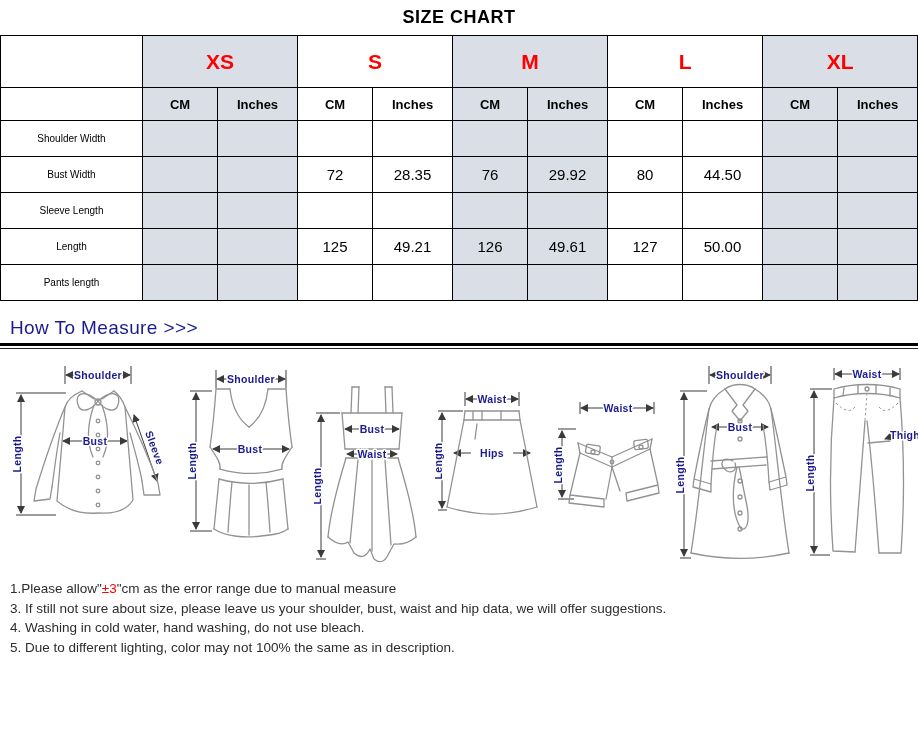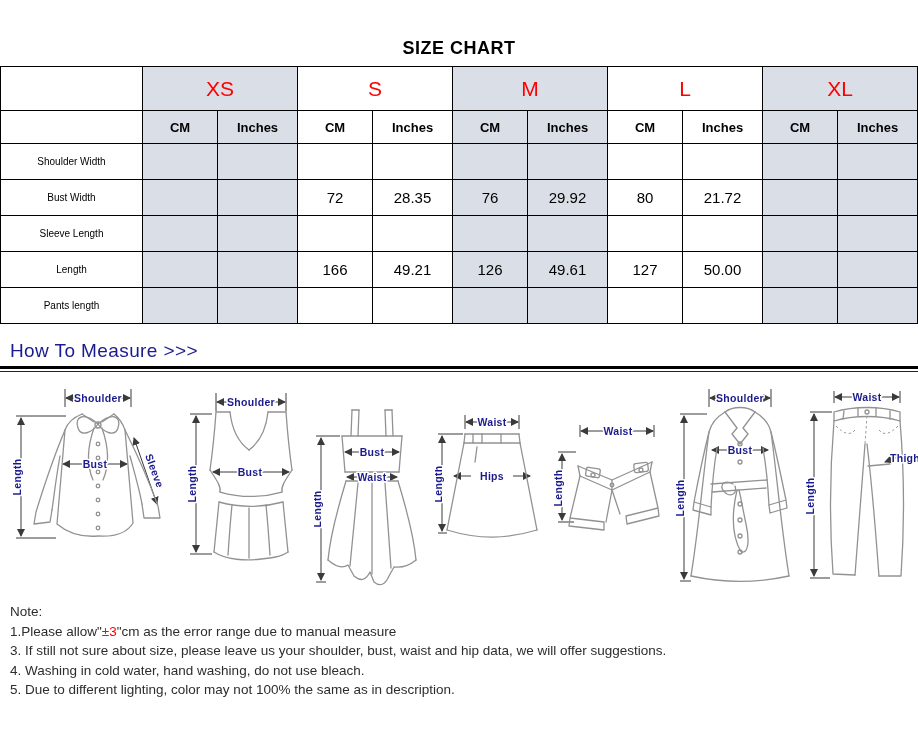--- a/index.html
+++ b/index.html
@@ -9,29 +9,29 @@
     --note-red:#ff0000;
   }
   *{box-sizing:border-box;}
   html,body{margin:0;padding:0;background:#fff;}
   body{
     width:918px;height:750px;overflow:hidden;
     font-family:"Liberation Sans",sans-serif;color:#000;
   }
   .page-title{
     text-align:center;font-weight:bold;font-size:18px;
-    padding:7px 0 7px 0;letter-spacing:.5px;margin-top:31px;
+    padding:7px 0 7px 0;letter-spacing:.5px;
   }
   table.size-table{border-collapse:collapse;width:918px;table-layout:fixed;}
   .size-table td,.size-table th{
     border:1px solid #000;text-align:center;vertical-align:middle;
     padding:0;overflow:hidden;white-space:nowrap;
   }
   .size-table .shade{background:var(--shade);}
-  .size-th{height:44px;font-size:21px;font-weight:normal;color:var(--size-red);}
+  .size-th{height:52px;font-size:21px;font-weight:bold;color:var(--size-red);}
   .unit-th{height:33px;font-size:13px;font-weight:bold;color:#000;}
   .corner{background:#fff;}
   .row-label{font-size:10px;font-weight:normal;}
   .size-table tbody td{height:36px;}
   .val{font-size:15px;}
 
   .measure-heading{
     margin:16px 0 0 10px;
     font-size:19px;font-weight:normal;color:var(--navy);letter-spacing:.4px;
   }
@@ -113,42 +113,42 @@
       </tr>
       <tr>
         <td class="row-label">Bust Width</td>
         <td class="val shade"></td>
         <td class="val shade"></td>
         <td class="val">72</td>
         <td class="val">28.35</td>
         <td class="val shade">76</td>
         <td class="val shade">29.92</td>
         <td class="val">80</td>
-        <td class="val">21.72</td>
+        <td class="val">44.50</td>
         <td class="val shade"></td>
         <td class="val shade"></td>
       </tr>
       <tr>
         <td class="row-label">Sleeve Length</td>
         <td class="val shade"></td>
         <td class="val shade"></td>
         <td class="val"></td>
         <td class="val"></td>
         <td class="val shade"></td>
         <td class="val shade"></td>
         <td class="val"></td>
         <td class="val"></td>
         <td class="val shade"></td>
         <td class="val shade"></td>
       </tr>
       <tr>
         <td class="row-label">Length</td>
         <td class="val shade"></td>
         <td class="val shade"></td>
-        <td class="val">166</td>
+        <td class="val">125</td>
         <td class="val">49.21</td>
         <td class="val shade">126</td>
         <td class="val shade">49.61</td>
         <td class="val">127</td>
         <td class="val">50.00</td>
         <td class="val shade"></td>
         <td class="val shade"></td>
       </tr>
       <tr>
         <td class="row-label">Pants length</td>
@@ -387,18 +387,17 @@
       <path d="M92,38 C84,46 78,48 73,42"></path>
     </g>
     <text class="ml" x="61" y="13">Waist</text>
     <text class="ml" x="99" y="74">Thigh</text>
     <text class="ml" x="8" y="108" transform="rotate(-90,8,108)">Length</text>
   </svg>
 
 </div>
 
 <div class="notes">
-  <div>Note:</div>
   <div><span>1.Please allow"</span><span class="hl">±3</span><span>"cm as the error range due to manual measure</span></div>
   <div>3. If still not sure about size, please leave us your shoulder, bust, waist and hip data, we will offer suggestions.</div>
   <div>4. Washing in cold water, hand washing, do not use bleach.</div>
   <div>5. Due to different lighting, color may not 100% the same as in description.</div>
 </div>
 
 </body></html>

